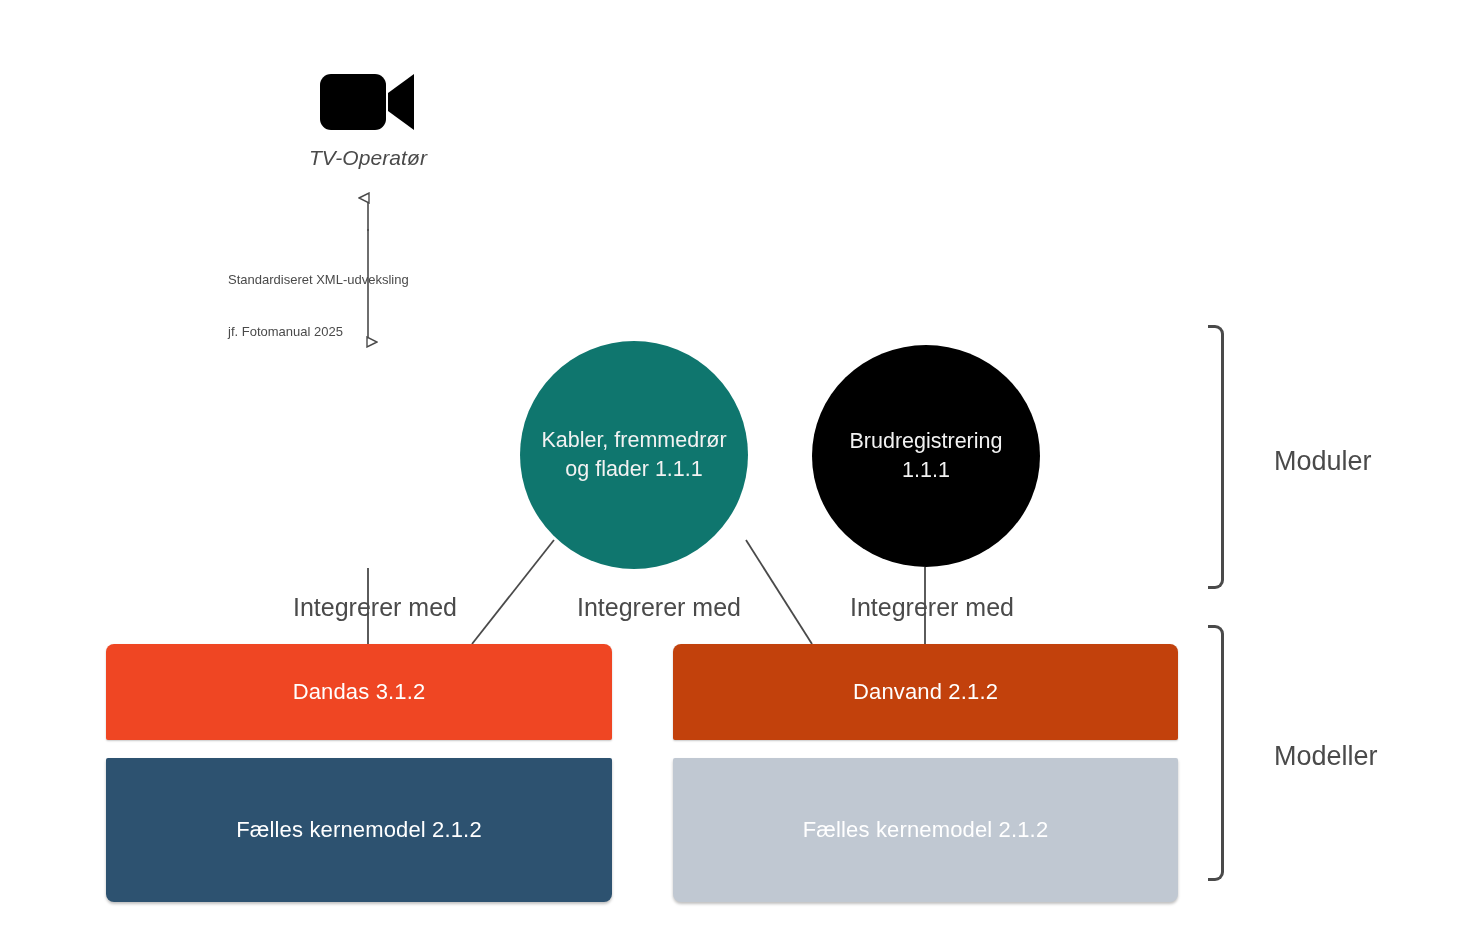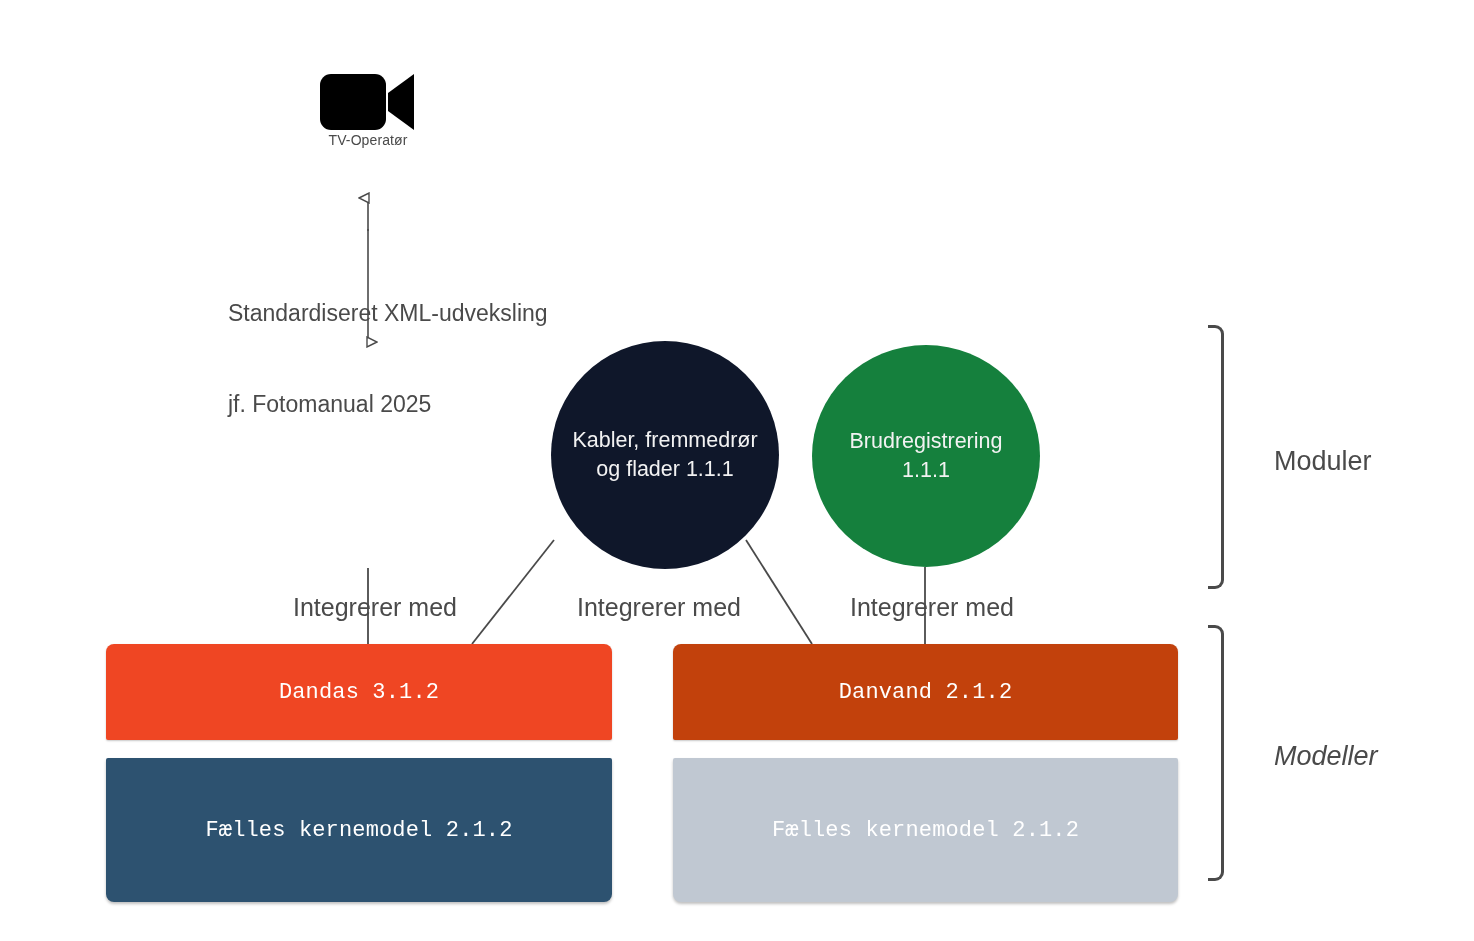--- a/index.html
+++ b/index.html
@@ -35,38 +35,40 @@
     display: flex;
     flex-direction: column;
     align-items: center;
   }
   .actor-icon {
     width: 96px;
     height: 60px;
     display: block;
   }
   .actor-label {
-    font-size: 14px;
+    margin-top: 14px;
+    font-size: 21px;
     color: #4a4a4a;
     white-space: nowrap;
     letter-spacing: 0.1px;
+    font-style: italic;
   }
 
   
   .edge-label {
     position: absolute;
     font-size: 25px;
     color: #4a4a4a;
     line-height: 1.32;
     white-space: pre;
   }
   .edge-label.xml {
     left: 228px;
     top: 237px;
-    font-size: 23px;
+    font-size: 13px;
   }
   .edge-label.il1 { left: 293px; top: 591px; }
   .edge-label.il2 { left: 577px; top: 591px; }
   .edge-label.il3 { left: 850px; top: 591px; }
 
   
   .circle {
     position: absolute;
     border-radius: 50%;
     display: flex;
@@ -78,34 +80,33 @@
     line-height: 1.35;
     box-sizing: border-box;
     padding: 0 14px;
   }
   .circle.c1 {
     left: 256px; top: 344px;
     width: 224px; height: 224px;
     background: #ef4623;
   }
   .circle.c2 {
-    left: 551px; top: 341px;
+    left: 520px; top: 341px;
     width: 228px; height: 228px;
-    background: #0f172a;
+    background: #0f766e;
   }
   .circle.c3 {
     left: 812px; top: 345px;
     width: 228px; height: 222px;
-    background: #15803d;
+    background: #000000;
   }
 
   
   .stack {
     position: absolute;
-    font-family: Liberation Mono, monospace;
   }
   .stack.left  { left: 106px;  top: 644px; width: 506px; }
   .stack.right { left: 673px;  top: 644px; width: 505px; }
 
   .box {
     box-sizing: border-box;
     display: flex;
     align-items: center;
     justify-content: center;
     color: #ffffff;
@@ -138,21 +139,21 @@
   .bracket.moduler  { left: 1208px; top: 325px; width: 16px; height: 264px; border-radius: 0 9px 9px 0; }
   .bracket.modeller { left: 1208px; top: 625px; width: 16px; height: 256px; border-radius: 0 9px 9px 0; }
 
   .bracket-label {
     position: absolute;
     font-size: 27px;
     color: #4a4a4a;
     white-space: nowrap;
   }
   .bracket-label.moduler  { left: 1274px; top: 446px; }
-  .bracket-label.modeller { left: 1274px; top: 741px; font-style: italic; }
+  .bracket-label.modeller { left: 1274px; top: 741px; }
 </style>
 </head>
 <body>
 
 <div id="canvas">
 
   <svg id="edges" viewBox="0 0 1474 941">
     <defs>
       <marker id="openArrowUp" markerWidth="12" markerHeight="12" refX="6" refY="10" orient="auto" markerUnits="userSpaceOnUse">
         <path d="M6,1 L11,11 L1,11 Z" fill="#ffffff" stroke="#4a4a4a" stroke-width="1.4"></path>

